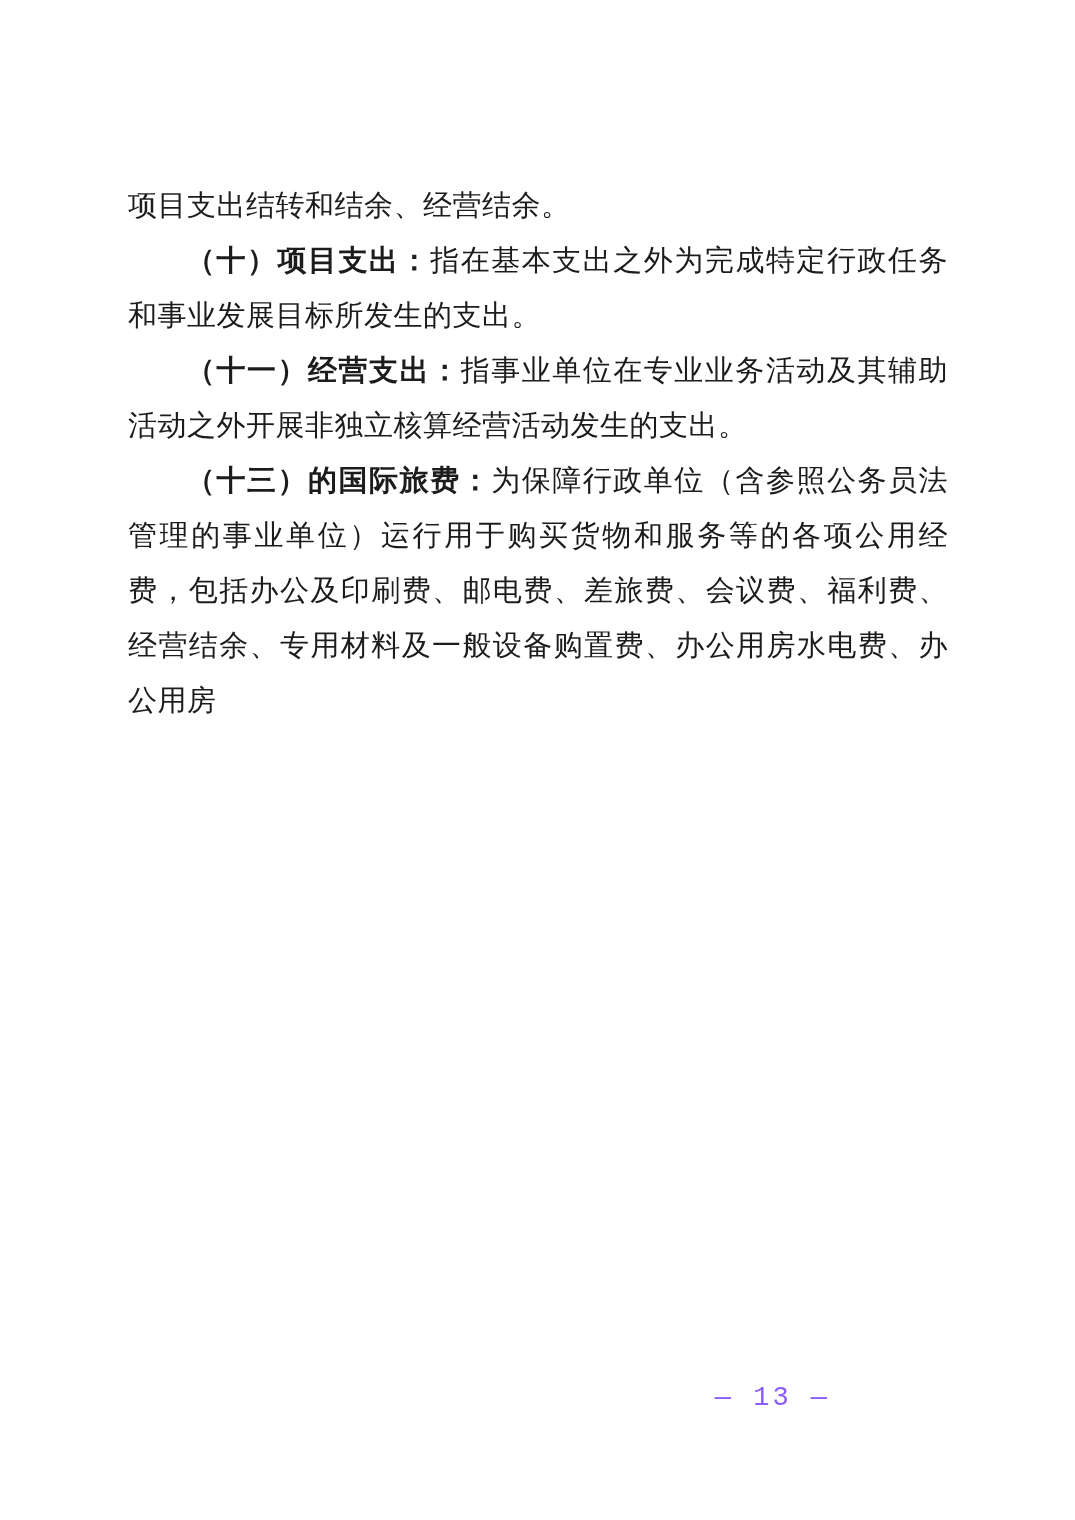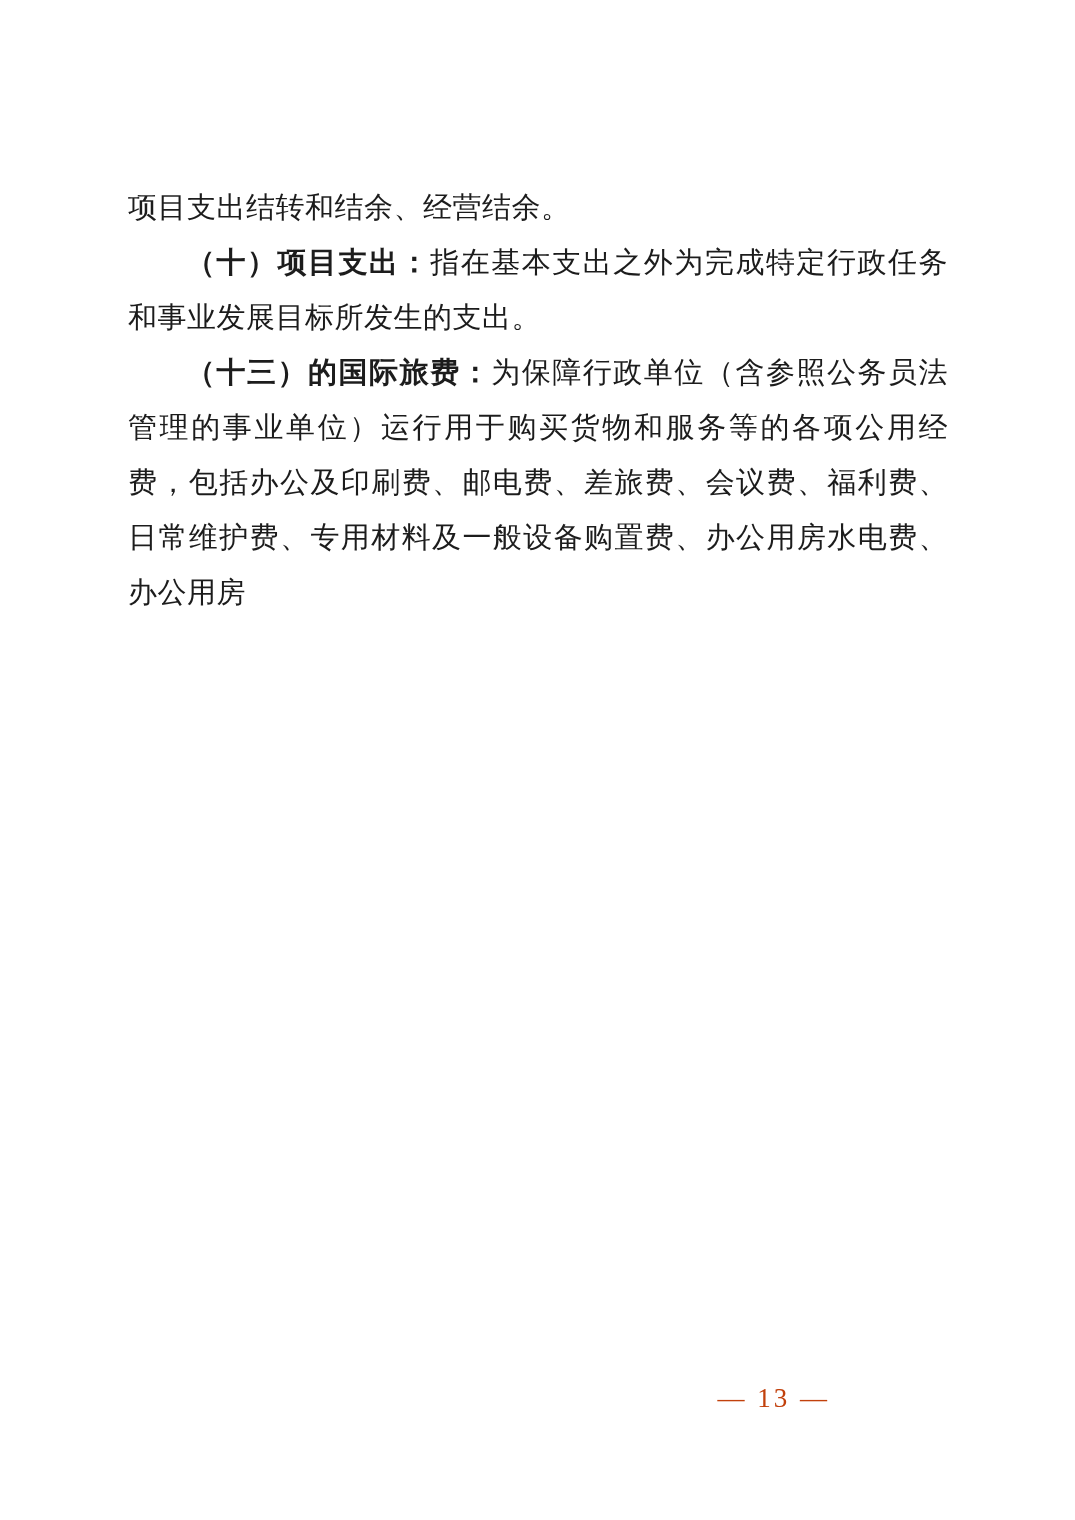--- a/index.html
+++ b/index.html
@@ -6,21 +6,21 @@
     margin: 0;
     padding: 0;
     background: #ffffff;
   }
   .page {
     position: relative;
     width: 978px;
     height: 1520px;
     background: #ffffff;
     overflow: hidden;
-    font-family: Liberation Serif, serif;
+    font-family: Liberation Mono, monospace;
     color: #1c1c1c;
   }
   .content {
     position: absolute;
     left: 128px;
     top: 180px;
     width: 820px;
   }
   .para {
     margin: 0;
@@ -38,34 +38,35 @@
   .lead {
     font-weight: bold;
   }
   .page-number {
     position: absolute;
     top: 1383px;
     right: 148px;
     font-size: 27px;
     line-height: 30px;
     letter-spacing: 3px;
-    color: #c2410c;
+    color: #8b5cf6;
   }
 </style>
 </head>
 <body>
 
 <div class="page">
   <div class="content">
 
     <p class="para"><span>项目支出结转和结余、经营结余。</span></p>
 
 
     <p class="para indent"><span class="lead">（十）项目支出：</span><span>指在基本支出之外为完成特定行政任务和事业发展目标所发生的支出。</span></p>
 
+    <p class="para indent"><span class="lead">（十一）经营支出：</span><span>指事业单位在专业业务活动及其辅助活动之外开展非独立核算经营活动发生的支出。</span></p>
 
 
-    <p class="para indent"><span class="lead">（十三）的国际旅费：</span><span>为保障行政单位（含参照公务员法管理的事业单位）运行用于购买货物和服务等的各项公用经费，包括办公及印刷费、邮电费、差旅费、会议费、福利费、日常维护费、专用材料及一般设备购置费、办公用房水电费、办公用房</span></p>
+    <p class="para indent"><span class="lead">（十三）的国际旅费：</span><span>为保障行政单位（含参照公务员法管理的事业单位）运行用于购买货物和服务等的各项公用经费，包括办公及印刷费、邮电费、差旅费、会议费、福利费、经营结余、专用材料及一般设备购置费、办公用房水电费、办公用房</span></p>
 
   </div>
 
   <div class="page-number">— 13 —</div>
 </div>
 
 </body></html>

